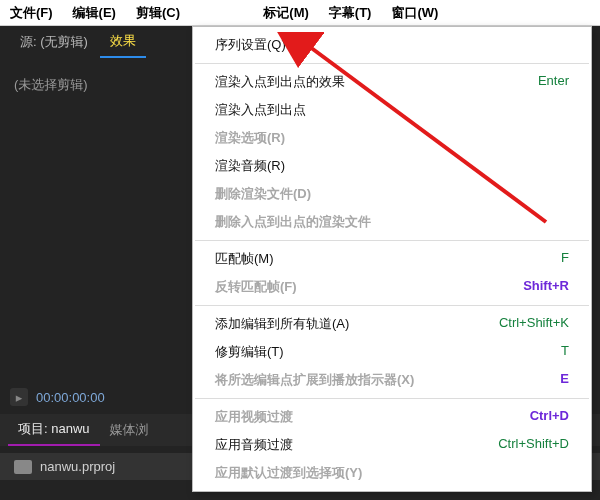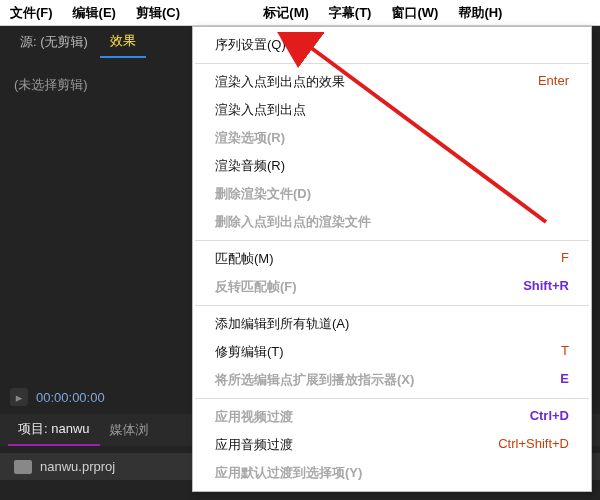--- a/index.html
+++ b/index.html
@@ -26,38 +26,37 @@
   .file-row { position: absolute; left: 0; bottom: 20px; right: 0; display: flex; align-items: center; gap: 8px; padding: 6px 14px; font-size: 13px; color: #d0d0d0; background: #333; }
   .folder-icon { width: 18px; height: 14px; background: #888; border-radius: 2px; }
 
   .dropdown {
     position: absolute; top: 26px; left: 192px; width: 400px;
     background: #fff; border: 1px solid #bcbcbc; box-shadow: 3px 3px 8px rgba(0,0,0,0.25);
     font-size: 13px; color: #111; padding: 4px 0; z-index: 10;
   }
   .dd-item { display: flex; justify-content: space-between; padding: 5px 22px; cursor: default; }
   .dd-item.disabled { color: #a8a8a8; font-weight: bold; }
-  .dd-item .shortcut { color: #c2410c; }
+  .dd-item .shortcut { color: #15803d; }
   .dd-item.disabled .shortcut { color: #6d28d9; }
   .dd-sep { height: 1px; background: #dcdcdc; margin: 4px 2px; }
 
   .arrow { position: absolute; top: 32px; left: 206px; z-index: 20; pointer-events: none; }
 </style>
 </head>
 <body>
 
 <div class="menubar" id="menubar">
     <div class="menubar-item">文件(F)</div>
     <div class="menubar-item">编辑(E)</div>
     <div class="menubar-item">剪辑(C)</div>
     <div class="menubar-item active">序列(S)</div>
     <div class="menubar-item">标记(M)</div>
     <div class="menubar-item">字幕(T)</div>
     <div class="menubar-item">窗口(W)</div>
-    <div class="menubar-item">帮助(H)</div>
   </div>
 
 <div class="dark-area">
   <div class="tab-row">
     <div class="src-label">源: (无剪辑)</div>
     <div class="tab-eff">效果</div>
   </div>
   <div class="noselect">(未选择剪辑)</div>
 
   <div class="timecode-row">
@@ -111,20 +110,21 @@
       <span>匹配帧(M)</span>
       <span class="shortcut">F</span>
     </div>
     <div class="dd-item disabled">
       <span>反转匹配帧(F)</span>
       <span class="shortcut">Shift+R</span>
     </div>
     <div class="dd-sep"></div>
     <div class="dd-item">
       <span>添加编辑到所有轨道(A)</span>
+      <span class="shortcut">Ctrl+Shift+K</span>
     </div>
     <div class="dd-item">
       <span>修剪编辑(T)</span>
       <span class="shortcut">T</span>
     </div>
     <div class="dd-item disabled">
       <span>将所选编辑点扩展到播放指示器(X)</span>
       <span class="shortcut">E</span>
     </div>
     <div class="dd-sep"></div>

